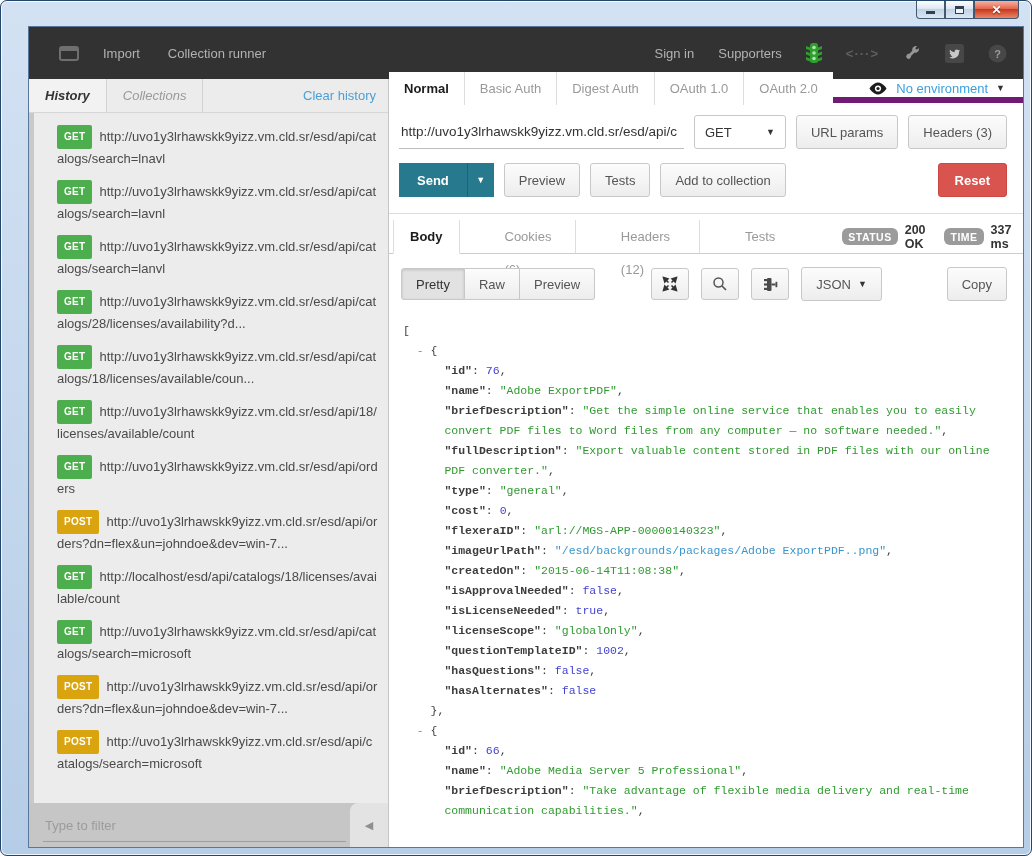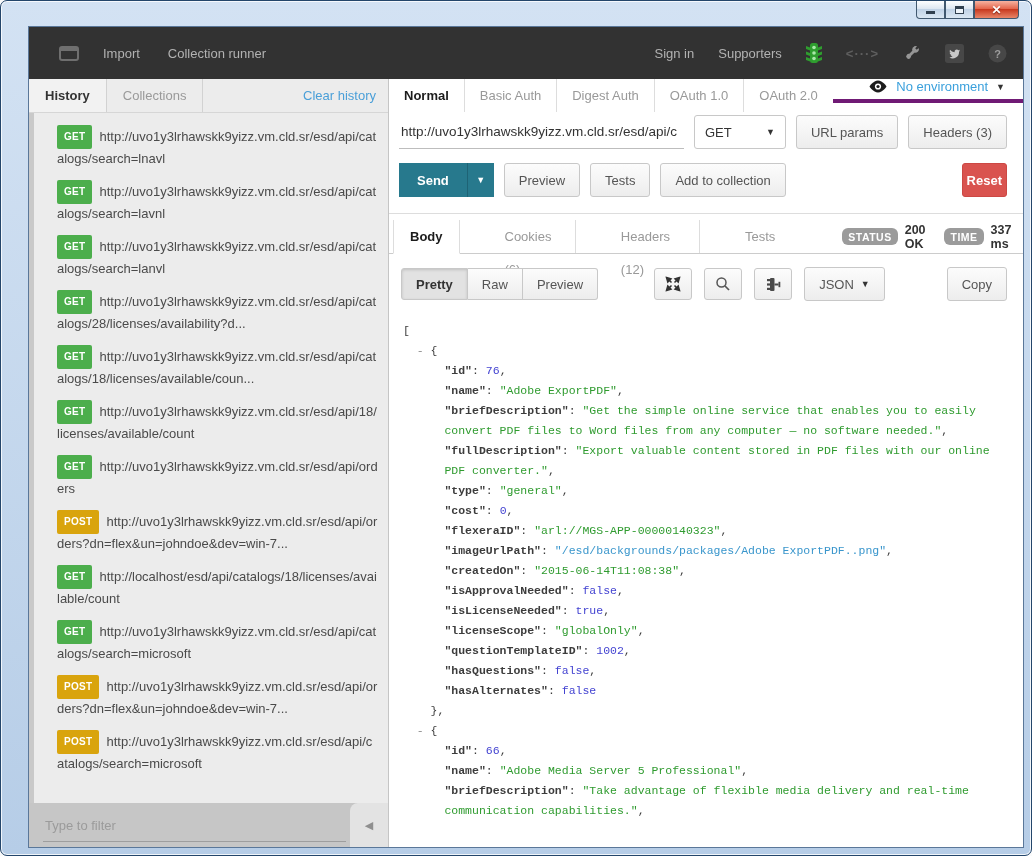--- a/index.html
+++ b/index.html
@@ -23,70 +23,70 @@
   .topbar .win-icon{width:20px;height:15px;border:2px solid #6f6f6f;border-radius:3px;border-top-width:5px;margin:0 24px 0 14px;}
   .top-item{color:#b2b2b2;font-size:13px;margin-right:28px;cursor:default;}
   .top-right{margin-left:auto;display:flex;align-items:center;gap:24px;}
   .top-icon{display:flex;align-items:center;}
   .code-glyph{color:#5f5f5f;font-size:13px;font-weight:bold;letter-spacing:1px;}
 
   
   .main{flex:1;display:flex;min-height:0;}
   .sidebar{width:360px;flex:none;background:#ececec;border-right:1px solid #c5c5c5;display:flex;flex-direction:column;position:relative;}
   .side-tabs{height:34px;display:flex;align-items:stretch;border-bottom:1px solid #d6d6d6;flex:none;}
-  .side-tab{line-height:33px;padding:0 16px;font-size:13px;color:#999;border-right:1px solid #d2d2d2;}
+  .side-tab{line-height:33px;padding:0 16px;font-size:13px;color:#999;border-right:1px solid #d2d2d2;font-style:italic;}
   .side-tab.active{color:#333;font-weight:bold;background:#f2f2f2;}
   .clear-link{margin-left:auto;line-height:33px;padding-right:12px;font-size:13px;color:#4a9fd8;}
   .scroll-track{position:absolute;left:0;top:34px;bottom:0;width:5px;background:#c9c9c9;}
   .hist-list{flex:1;overflow:hidden;padding:12px 10px 4px 28px;}
   .hist-item{margin-bottom:11px;font-size:13px;line-height:20px;color:#4a4a4a;word-break:break-all;}
   .method-badge{display:inline-block;font-size:10px;font-weight:bold;color:#fff;padding:2px 7px;border-radius:2px;margin-right:7px;letter-spacing:.3px;vertical-align:1px;}
   .method-badge.get{background:#4cae4c;}
   .method-badge.post{background:#d9a40d;}
   .filter-bar{height:44px;flex:none;background:#c6c6c6;display:flex;align-items:stretch;position:relative;}
   .filter-input-wrap{flex:1;display:flex;align-items:center;padding-left:14px;position:relative;}
   .filter-input-wrap::after{content:"";position:absolute;left:14px;right:4px;bottom:5px;height:1px;background:#9e9e9e;}
   .filter-input{background:transparent;border:none;outline:none;font-size:13px;color:#555;width:100%;font-family:"Liberation Sans",sans-serif;}
   .filter-input::placeholder{color:#9b9b9b;}
   .collapse-notch{width:38px;background:#e3e3e3;border-radius:8px 0 0 0;display:flex;align-items:center;justify-content:center;color:#8f8f8f;font-size:11px;}
 
   
   .content{flex:1;display:flex;flex-direction:column;min-width:0;background:#fff;}
-  .auth-tabs{height:24px;display:flex;align-items:flex-start;border-bottom:4px solid #701a75;flex:none;}
+  .auth-tabs{height:24px;display:flex;align-items:center;border-bottom:6px solid #701a75;flex:none;}
   .auth-tab{line-height:33px;padding:0 15px;font-size:13px;color:#999;border-right:1px solid #ddd;background:#fff;}
   .auth-tab.active{color:#1c1c1c;font-weight:bold;}
   .env-area{margin-left:auto;display:flex;align-items:center;gap:8px;padding-right:18px;}
   .env-label{color:#3aa0dc;font-size:13px;}
   .caret{font-size:9px;color:#333;}
 
   .request-pane{padding:12px 16px 16px 10px;border-bottom:1px solid #ddd;flex:none;}
   .url-row{display:flex;align-items:flex-end;gap:10px;margin-bottom:14px;}
   .url-input{flex:1;border:none;border-bottom:1px solid #bdbdbd;outline:none;height:30px;font-size:13.5px;color:#333;font-family:"Liberation Sans",sans-serif;padding:0 2px 4px 2px;min-width:0;}
   .select-box{width:92px;height:34px;border:1px solid #c8c8c8;border-radius:3px;background:#fff;display:flex;align-items:center;justify-content:space-between;padding:0 10px;font-size:13px;color:#333;flex:none;}
   .btn{height:34px;display:inline-flex;align-items:center;justify-content:center;padding:0 14px;background:linear-gradient(#fcfcfc,#ededed);border:1px solid #c8c8c8;border-radius:3px;color:#555;font-size:13px;white-space:nowrap;}
   .action-row{display:flex;align-items:center;gap:10px;}
   .send-split{display:flex;border-radius:0;overflow:hidden;flex:none;}
   .send-main{background:#27798d;color:#fff;font-weight:bold;font-size:13px;padding:0 18px;height:34px;display:flex;align-items:center;}
   .send-caret{background:#27798d;border-left:1px solid #1e6375;width:27px;height:34px;display:flex;align-items:center;justify-content:center;color:#fff;font-size:9px;}
-  .reset-btn{margin-left:auto;background:#d9534f;border:1px solid #cc4844;border-radius:3px;color:#fff;font-weight:bold;font-size:13px;height:34px;padding:0 4px;display:flex;align-items:center;}
+  .reset-btn{margin-left:auto;background:#d9534f;border:1px solid #cc4844;border-radius:3px;color:#fff;font-weight:bold;font-size:13px;height:34px;padding:0 16px;display:flex;align-items:center;}
 
   .response-pane{flex:1;display:flex;flex-direction:column;min-height:0;padding-top:6px;}
   .resp-tabs{height:34px;display:flex;align-items:stretch;border-bottom:1px solid #ccc;margin:0 0 0 0;padding-left:4px;flex:none;gap:29px;}
   .resp-tab{line-height:33px;padding:0 16px;font-size:13px;color:#999;border-right:1px solid #ddd;}
   .resp-tab.active{color:#1c1c1c;font-weight:bold;border-left:1px solid #ddd;background:#fff;margin-bottom:-1px;border-bottom:1px solid #fff;}
   .status-area{display:flex;align-items:center;gap:7px;margin-left:22px;}
   .meta-badge{background:#9b9b9b;color:#fff;font-size:10.5px;font-weight:bold;padding:2.5px 6px;border-radius:6px;letter-spacing:.5px;}
   .meta-value{font-size:12.5px;font-weight:bold;color:#333;margin-right:10px;}
 
   .view-row{display:flex;align-items:center;padding:13px 16px 10px 12px;gap:12px;flex:none;}
   .segmented{display:flex;}
   .seg-btn{height:32px;padding:0 14px;display:flex;align-items:center;background:linear-gradient(#fcfcfc,#ededed);border:1px solid #c8c8c8;border-left:none;color:#555;font-size:13px;}
   .seg-btn:first-child{border-left:1px solid #c8c8c8;border-radius:3px 0 0 3px;}
   .seg-btn:last-child{border-radius:0 3px 3px 0;}
-  .seg-btn.active{background:#e2e2e2;box-shadow:inset 0 1px 3px rgba(0,0,0,.15);color:#333;font-weight:bold;}
+  .seg-btn.active{background:#e2e2e2;box-shadow:inset 0 1px 3px rgba(0,0,0,.15);color:#333;}
   .icon-btn{width:38px;height:32px;padding:0;}
   .gap-left{margin-left:44px;}
   .dd-btn{gap:7px;text-align:right;}
   .copy-btn{margin-left:auto;}
 
   .code-area{flex:1;overflow:hidden;padding:10px 8px 0 14px;font-family:"Liberation Mono","DejaVu Sans Mono",monospace;font-size:11.5px;line-height:20px;color:#3c3c3c;}
   .code-line{white-space:pre-wrap;word-break:break-word;}
   .tk-k{color:#3c3c3c;font-weight:bold;}
   .tk-p{color:#3c3c3c;}
   .tk-s{color:#2f9b2f;}

